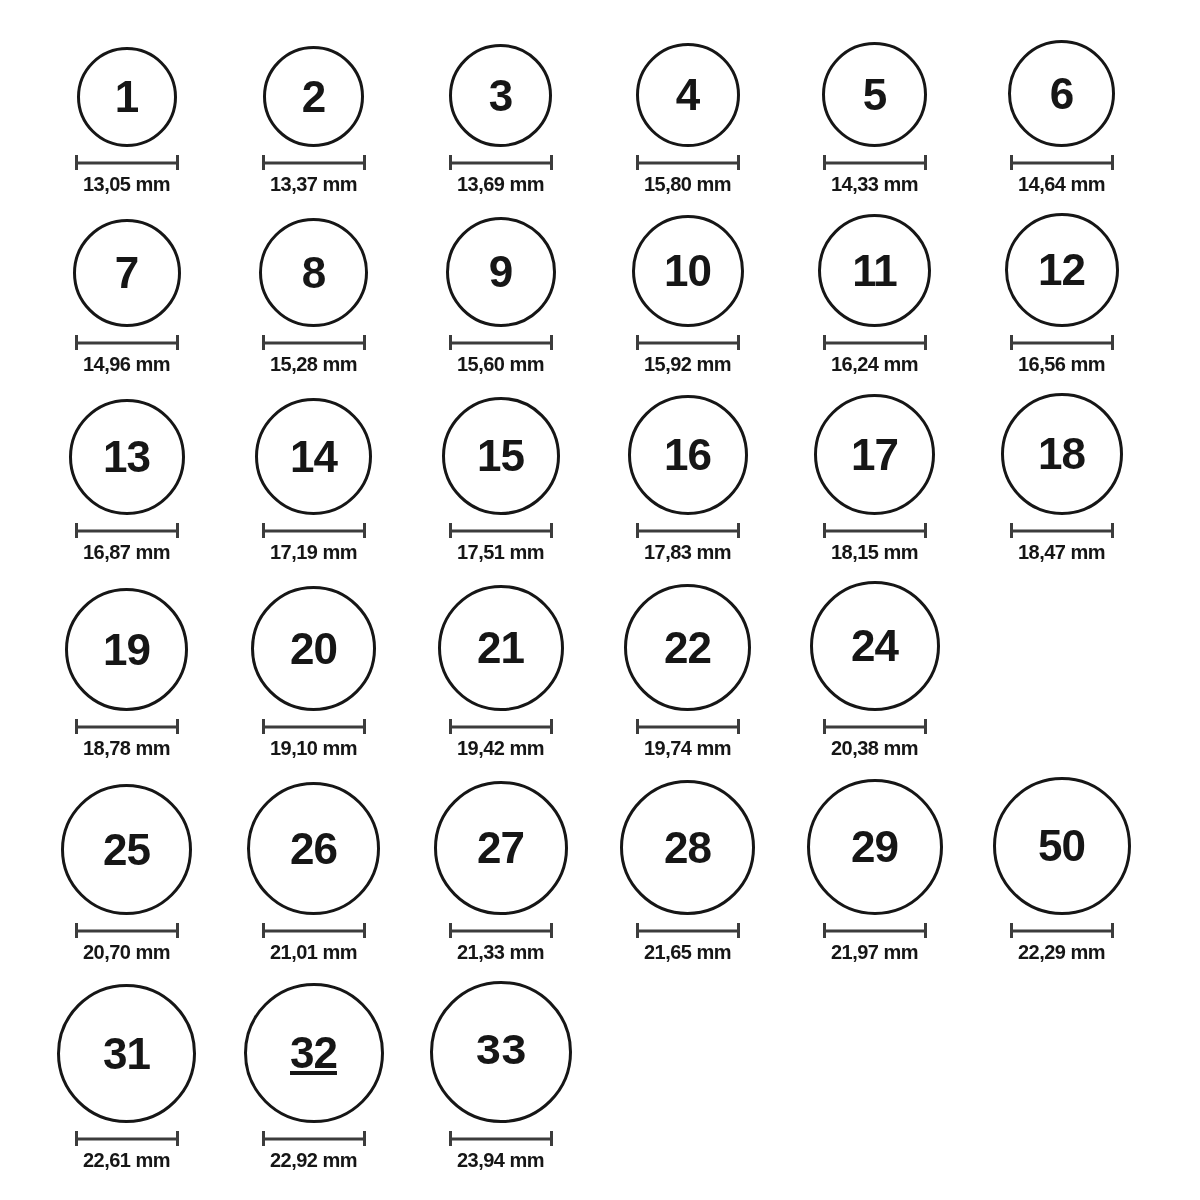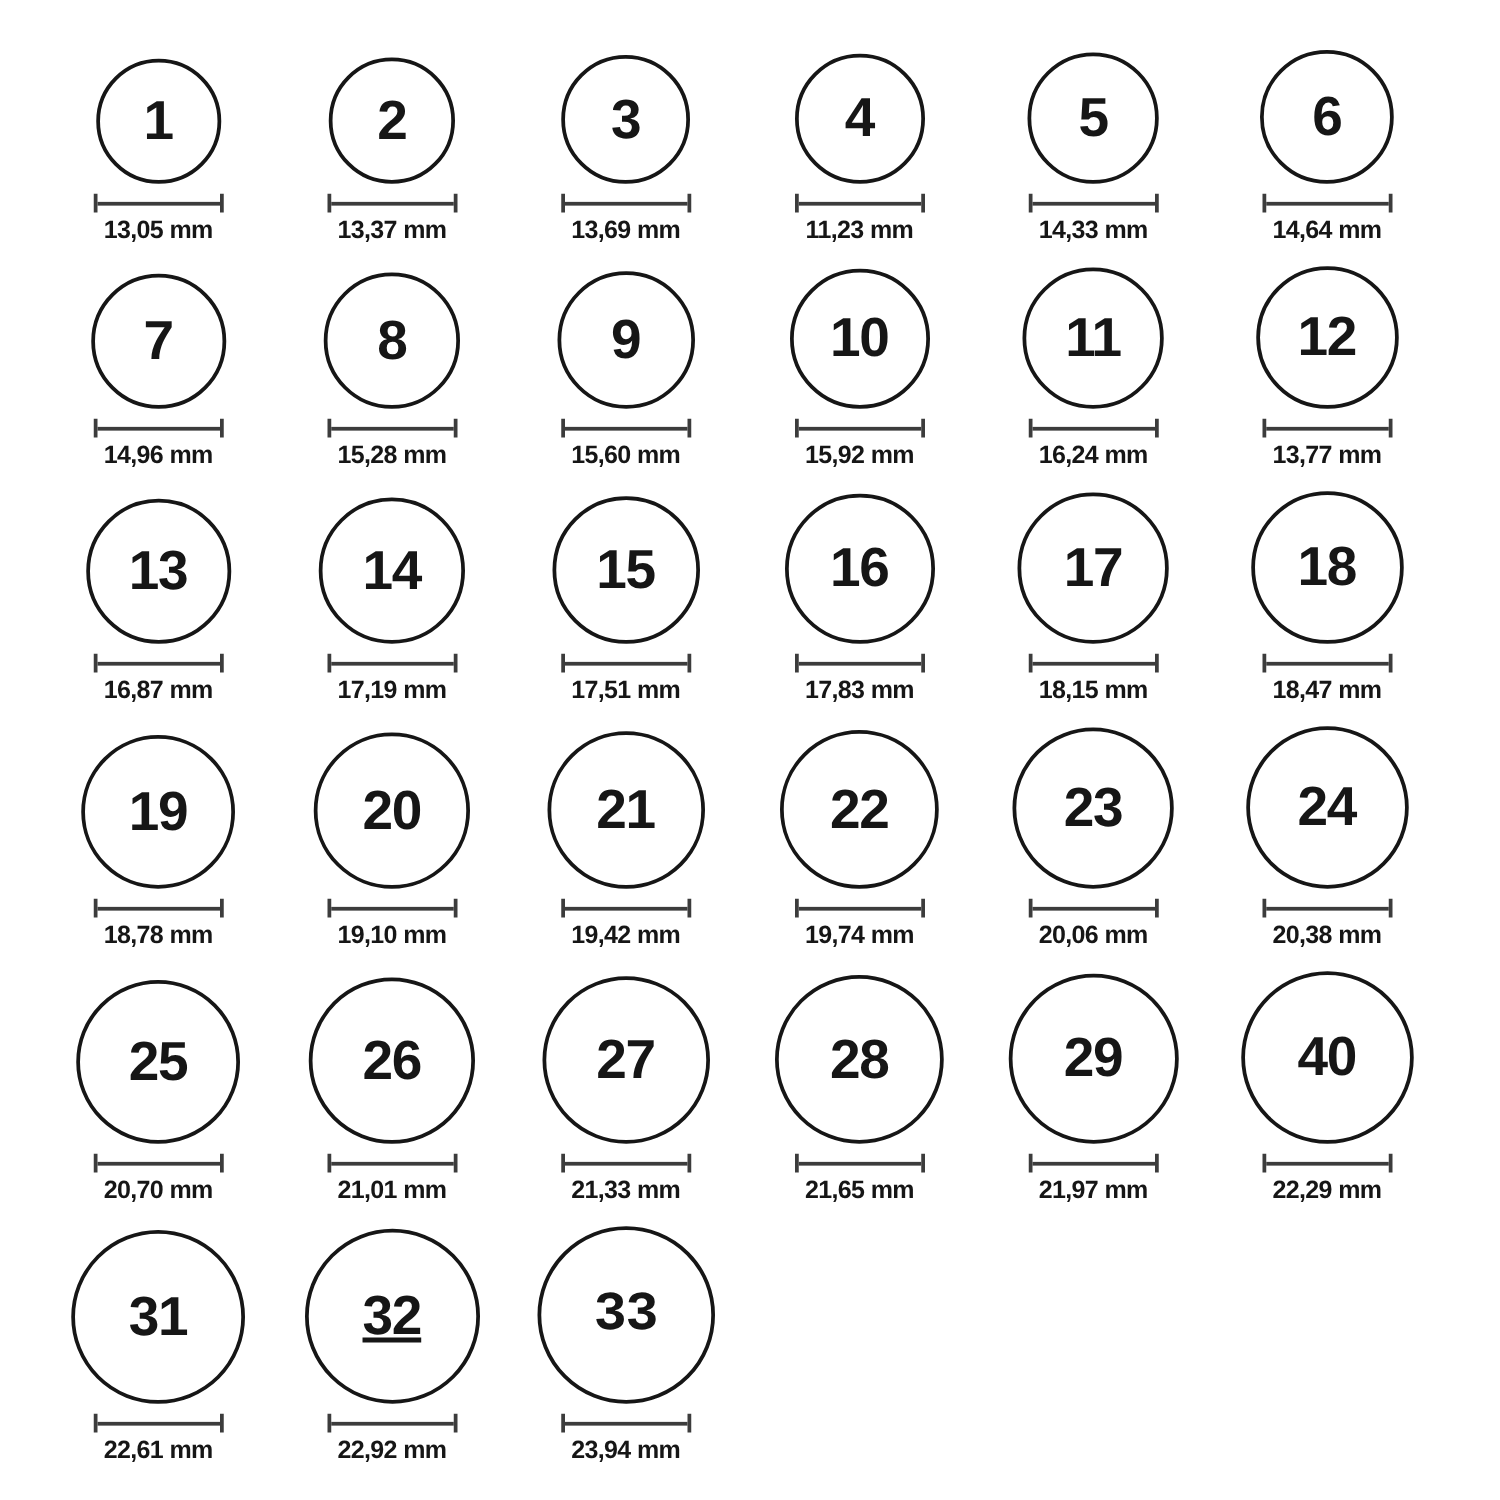--- a/index.html
+++ b/index.html
@@ -99,21 +99,21 @@
     </div>
     <div class="label">13,69 mm</div>
   </div>
       <div class="cell">
     <div class="circle" style="width: 104px; height: 104px;">
       <span class="num">4</span>
     </div>
     <div class="measure">
       <div class="bar"></div>
     </div>
-    <div class="label">11,23 mm</div>
+    <div class="label">15,80 mm</div>
   </div>
       <div class="cell">
     <div class="circle" style="width: 105px; height: 105px;">
       <span class="num">5</span>
     </div>
     <div class="measure">
       <div class="bar"></div>
     </div>
     <div class="label">14,33 mm</div>
   </div>
@@ -173,21 +173,21 @@
     </div>
     <div class="label">16,24 mm</div>
   </div>
       <div class="cell">
     <div class="circle" style="width: 114px; height: 114px;">
       <span class="num">12</span>
     </div>
     <div class="measure">
       <div class="bar"></div>
     </div>
-    <div class="label">13,77 mm</div>
+    <div class="label">16,56 mm</div>
   </div>
     </div>
     <div class="row">
       <div class="cell">
     <div class="circle" style="width: 116px; height: 116px;">
       <span class="num">13</span>
     </div>
     <div class="measure">
       <div class="bar"></div>
     </div>
@@ -270,29 +270,20 @@
       <div class="cell">
     <div class="circle" style="width: 127px; height: 127px;">
       <span class="num">22</span>
     </div>
     <div class="measure">
       <div class="bar"></div>
     </div>
     <div class="label">19,74 mm</div>
   </div>
       <div class="cell">
-    <div class="circle" style="width: 129px; height: 129px;">
-      <span class="num">23</span>
-    </div>
-    <div class="measure">
-      <div class="bar"></div>
-    </div>
-    <div class="label">20,06 mm</div>
-  </div>
-      <div class="cell">
     <div class="circle" style="width: 130px; height: 130px;">
       <span class="num">24</span>
     </div>
     <div class="measure">
       <div class="bar"></div>
     </div>
     <div class="label">20,38 mm</div>
   </div>
     </div>
     <div class="row">
@@ -336,21 +327,21 @@
     <div class="circle" style="width: 136px; height: 136px;">
       <span class="num">29</span>
     </div>
     <div class="measure">
       <div class="bar"></div>
     </div>
     <div class="label">21,97 mm</div>
   </div>
       <div class="cell">
     <div class="circle" style="width: 138px; height: 138px;">
-      <span class="num">40</span>
+      <span class="num">50</span>
     </div>
     <div class="measure">
       <div class="bar"></div>
     </div>
     <div class="label">22,29 mm</div>
   </div>
     </div>
     <div class="row">
       <div class="cell">
     <div class="circle" style="width: 139px; height: 139px;">

